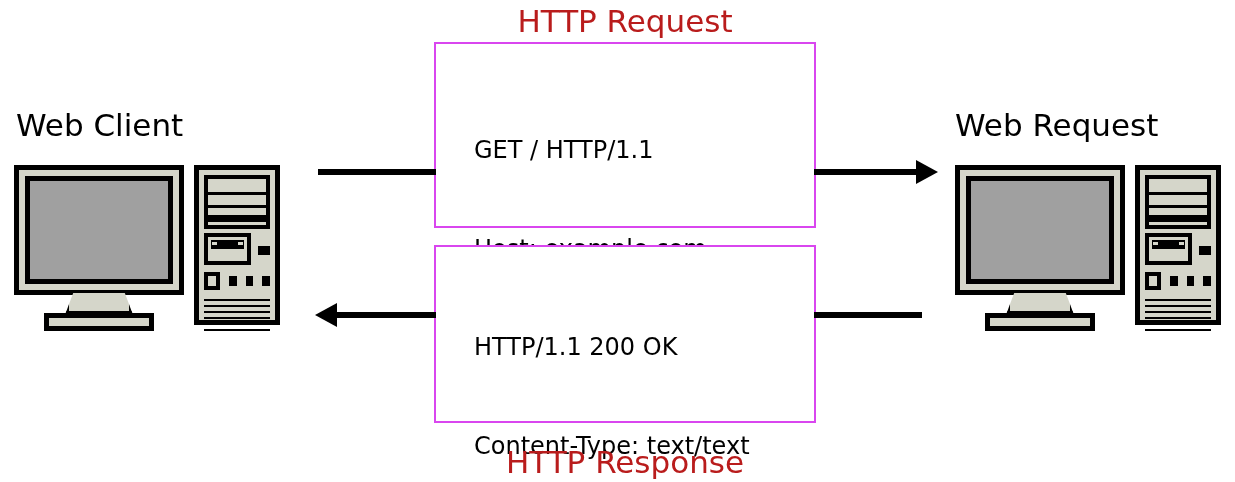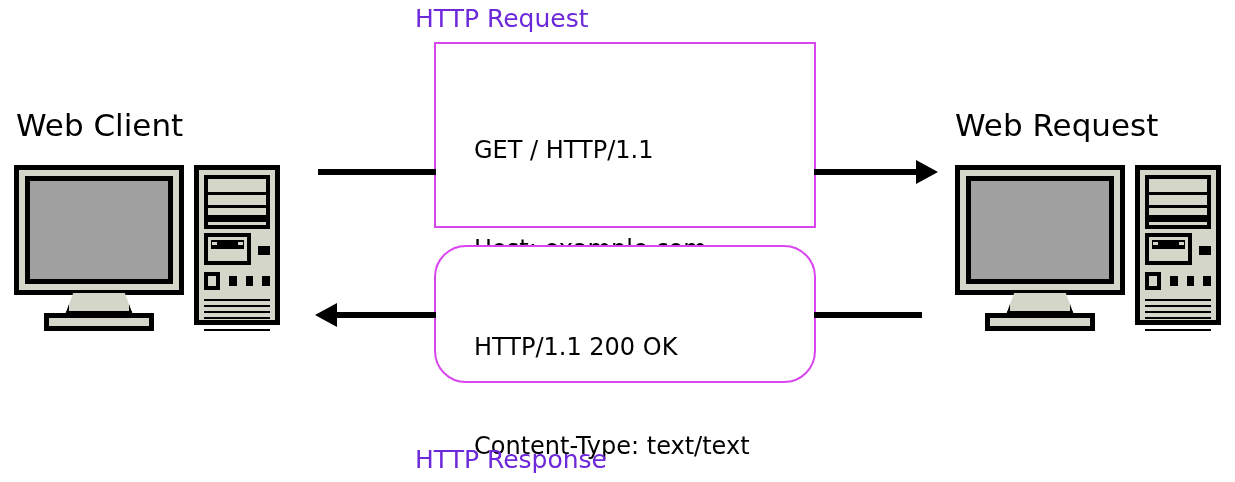--- a/index.html
+++ b/index.html
@@ -23,39 +23,39 @@
     color: #000000;
     white-space: nowrap;
     line-height: 1;
   }
   #client-label { left: 16px;  top: 110px; }
   #server-label { left: 955px; top: 110px; }
 
   
   .flow-label {
     position: absolute;
-    font-size: 25px;
-    color: #6d28d9;
+    font-size: 31px;
+    color: #b91c1c;
     white-space: nowrap;
     line-height: 1;
-    text-align: left;
+    text-align: center;
     width: 420px;
   }
   #request-label  { left: 415px; top: 6px; }
   #response-label { left: 415px; top: 447px; }
 
   
   .msg-box {
     position: absolute;
     background: #ffffff;
     border: 2px solid #d946ef;
     box-sizing: border-box;
   }
   #request-box  { left: 434px; top: 42px;  width: 382px; height: 186px; }
-  #response-box { left: 434px; top: 245px; width: 382px; height: 138px; border-radius: 32px; }
+  #response-box { left: 434px; top: 245px; width: 382px; height: 178px; }
 
   .msg-lines {
     position: absolute;
     left: 38px;
     font-size: 24px;
     color: #000000;
     line-height: 33px;
     white-space: pre;
   }
   #request-box  .msg-lines { top: 24px; }

